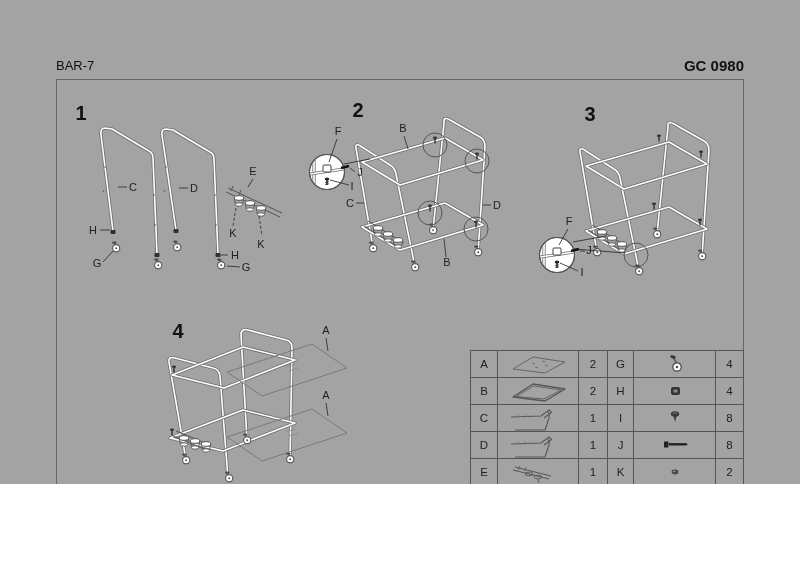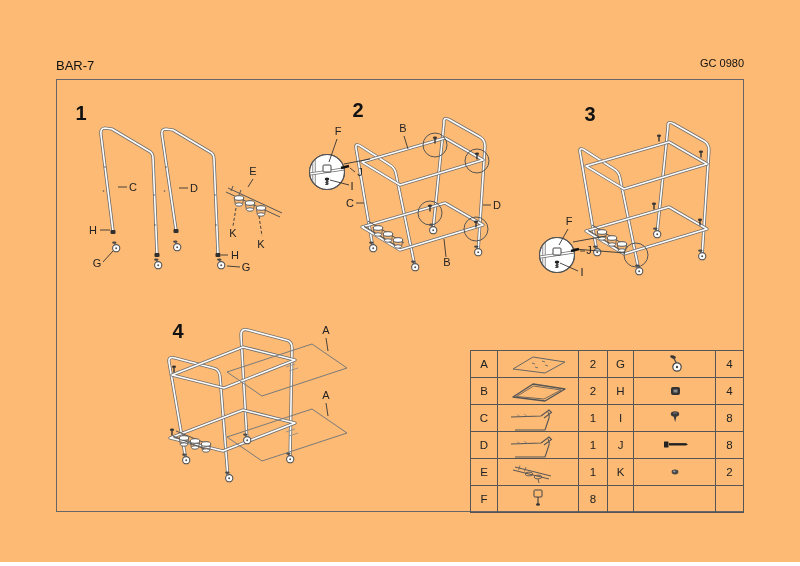--- a/index.html
+++ b/index.html
@@ -1,19 +1,19 @@
 <!DOCTYPE html>
 <html><head>
 <meta charset="utf-8">
 <style>
   html,body{margin:0;padding:0;background:#fff;}
-  .page{position:relative;width:800px;height:562px;background:#fdba74;overflow:hidden;
+  .page{position:relative;width:800px;height:484px;background:#a3a3a3;overflow:hidden;
         font-family:"Liberation Sans",sans-serif;outline:1px solid #c8c8c8;}
   .hdr-model{position:absolute;left:56px;top:58px;font-size:13px;color:#111;}
-  .hdr-code{position:absolute;right:56px;top:57px;font-size:11px;font-weight:normal;color:#111;}
+  .hdr-code{position:absolute;right:56px;top:57px;font-size:15px;font-weight:bold;color:#111;}
   .mainbox{position:absolute;left:56px;top:79px;width:688px;height:433px;border:1px solid #666;box-sizing:border-box;}
   svg.step{position:absolute;overflow:visible;}
   #s1{left:55px;top:95px;}
   #s2{left:300px;top:95px;}
   #s3{left:530px;top:95px;}
   #s4{left:140px;top:310px;}
   
   .tube{stroke:#6e6e6e;stroke-width:3.2;fill:none;stroke-linejoin:round;stroke-linecap:round;}
   .tube-in{stroke:#fff;stroke-width:1.6;fill:none;stroke-linejoin:round;stroke-linecap:round;}
   .ln{stroke:#555;stroke-width:1;fill:none;}

